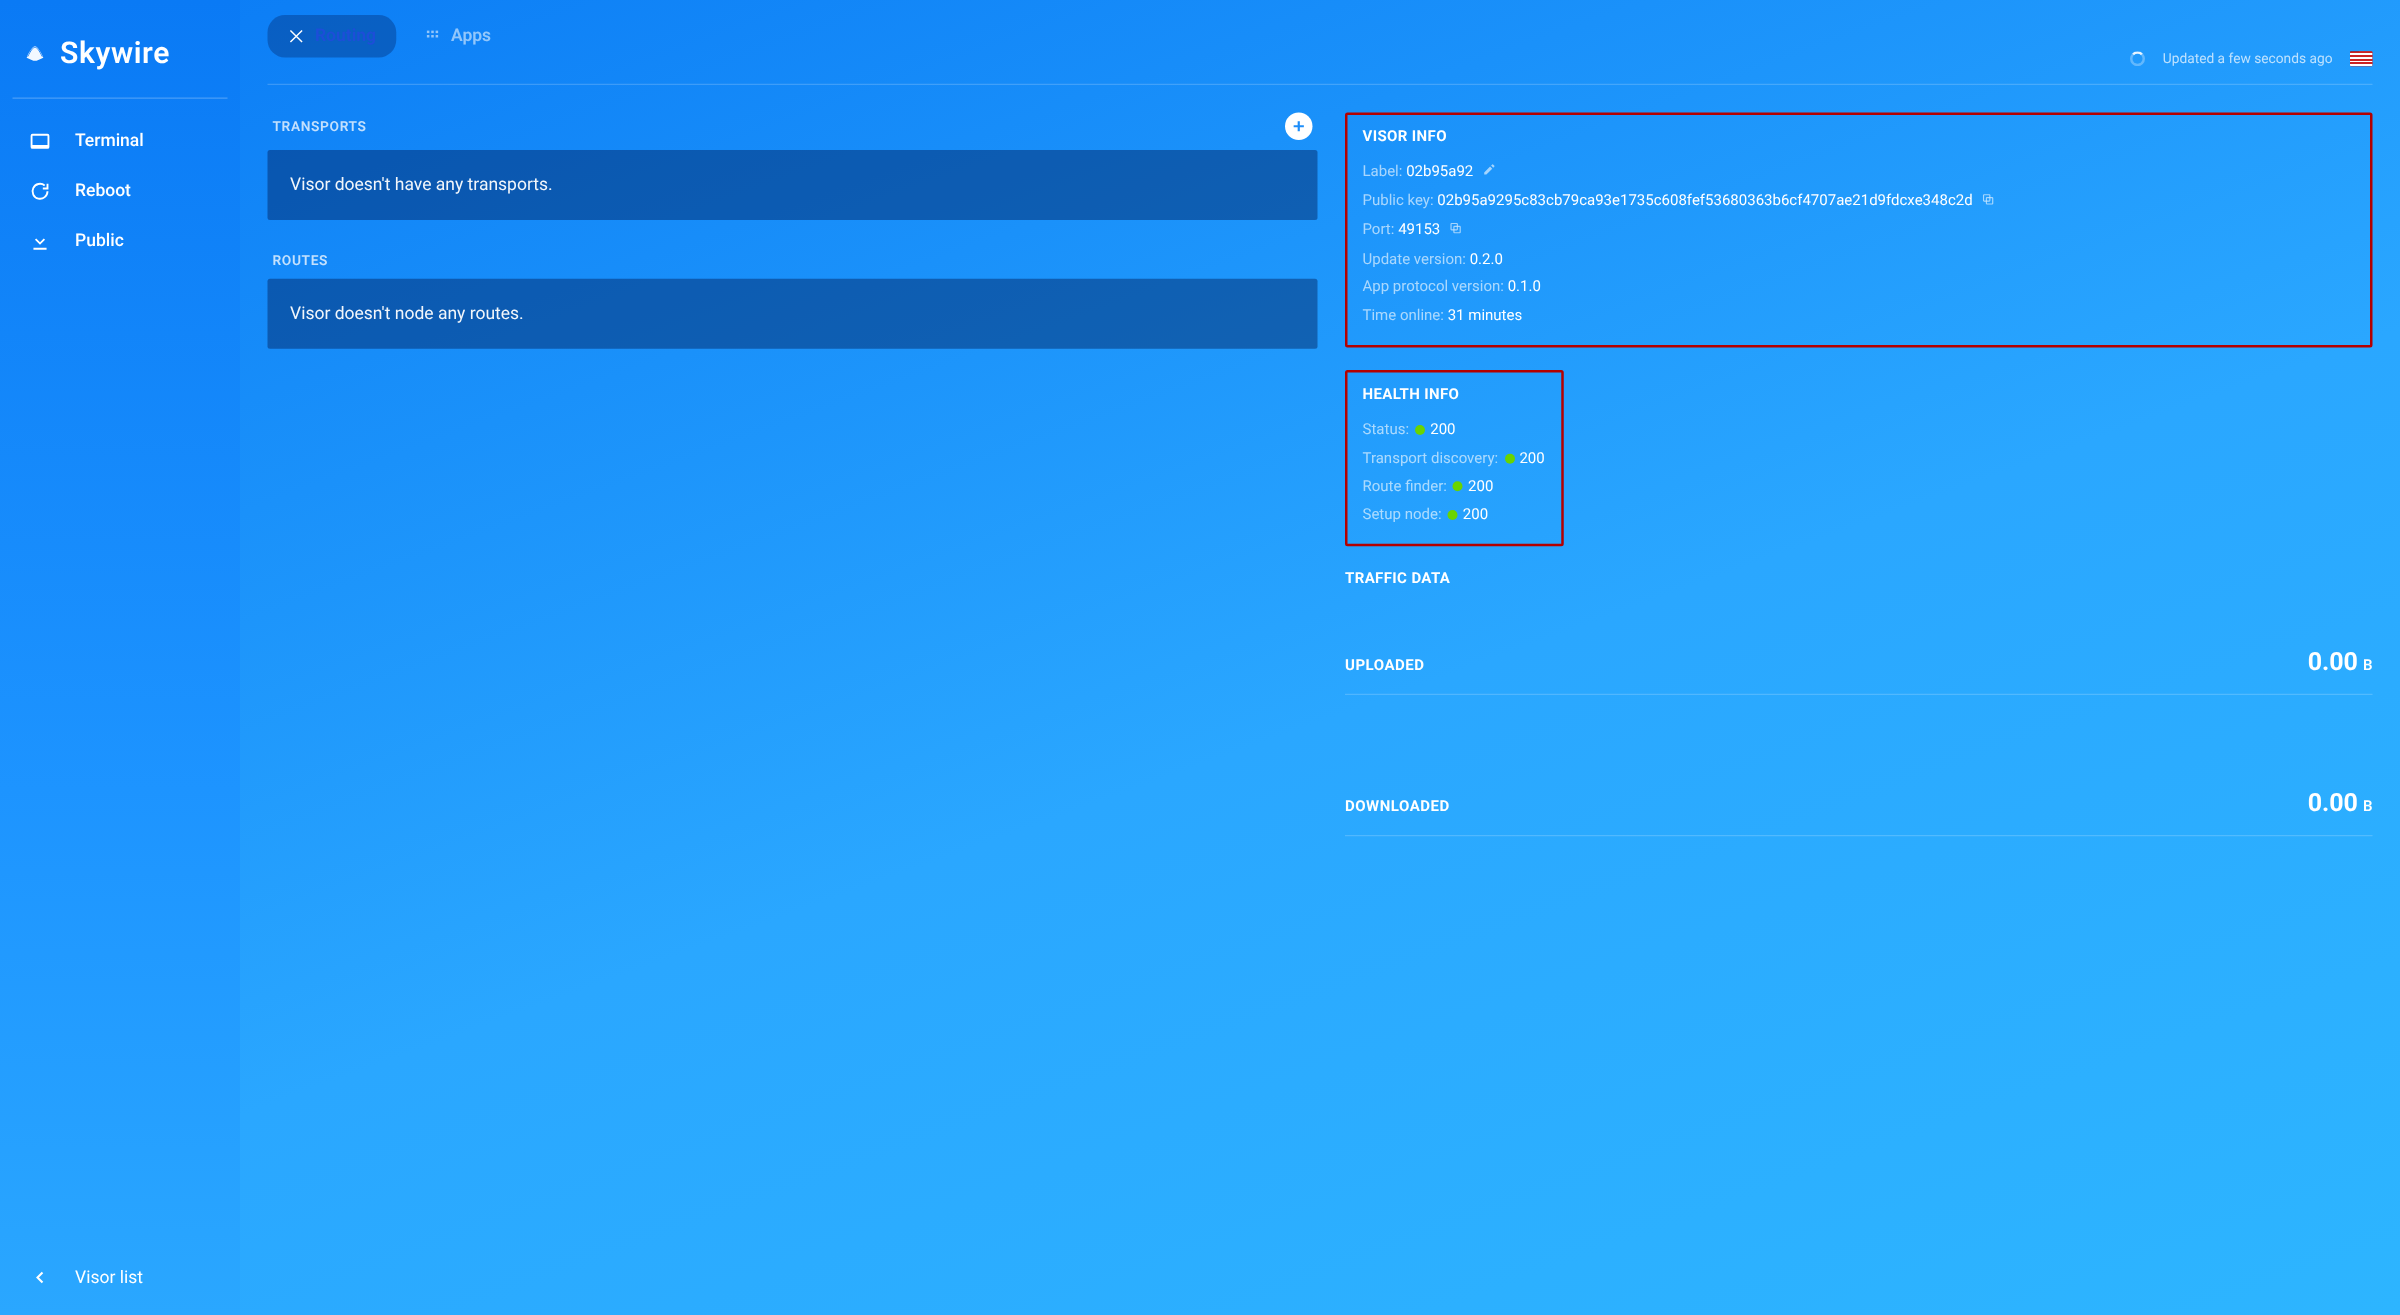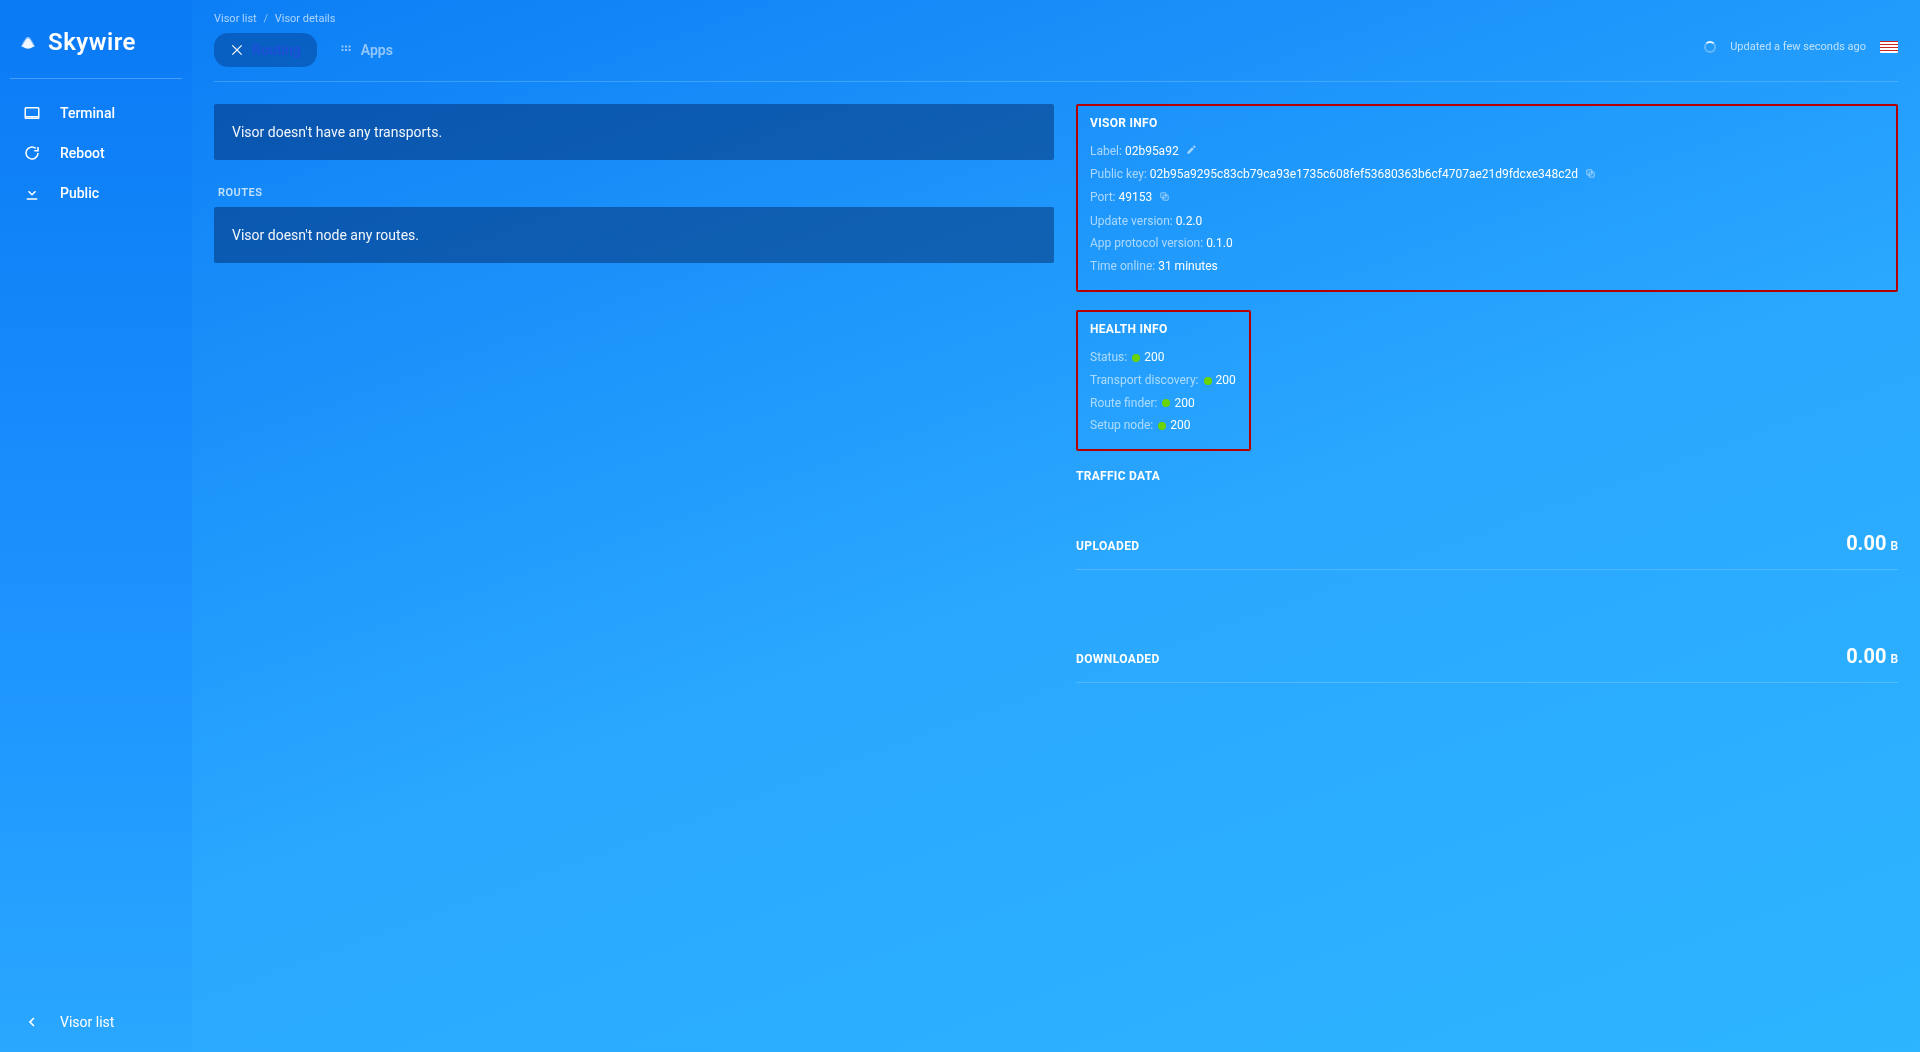--- a/index.html
+++ b/index.html
@@ -127,25 +127,20 @@
         </svg>
     </span>
     <span>Visor list</span>
   </div>
 </nav>
 
 <div class="main">
 
   <div class="topbar">
     <div class="top-left">
-      <div class="breadcrumb">
-        <a href="#">Visor list</a>
-        <span class="sep">/</span>
-        <span>Visor details</span>
-      </div>
       <div class="tabs">
         <div class="tab active">
           <span class="tab-icon">
             <svg viewBox="0 0 24 24" width="14" height="14" fill="none" stroke="#fff" stroke-width="2">
                 <path d="M4 20L20 4M4 4l16 16"></path>
               </svg>
           </span>
           <span>Routing</span>
         </div>
         <div class="tab inactive">
@@ -171,20 +166,28 @@
         </span>
     </div>
   </div>
 
   <hr class="top-hr">
 
   <div class="content">
     <div class="col-main">
 
       <div class="section">
+        <div class="section-head">
+          <span class="section-title">TRANSPORTS</span>
+          <span class="add-btn">
+            <svg viewBox="0 0 24 24" width="14" height="14" fill="none" stroke="#1d8efa" stroke-width="3">
+                <path d="M12 5v14M5 12h14"></path>
+              </svg>
+          </span>
+        </div>
         <div class="card">
           <span>Visor doesn't have any transports.</span>
         </div>
       </div>
 
       <div class="section">
         <div class="section-head">
           <span class="section-title">ROUTES</span>
         </div>
         <div class="card">

